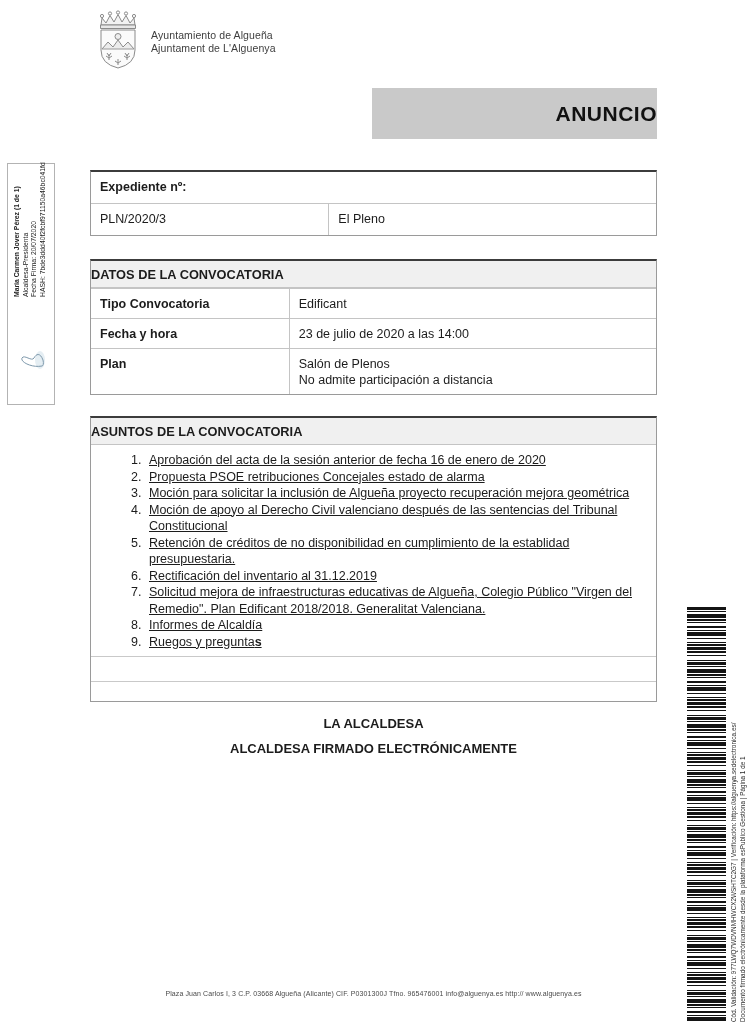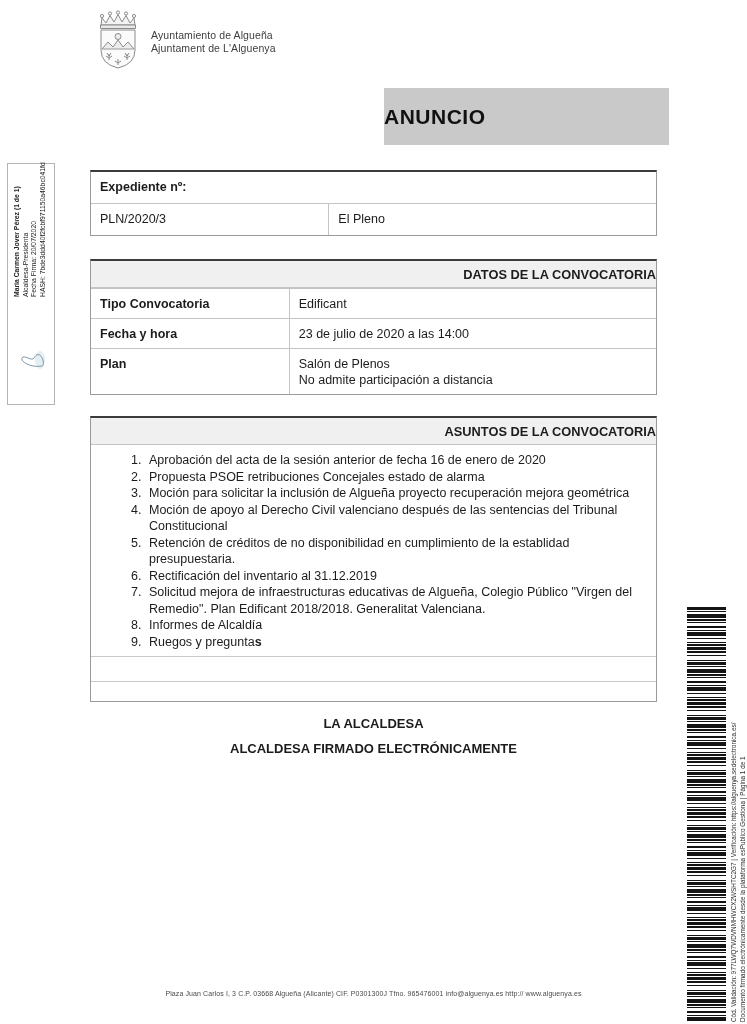--- a/index.html
+++ b/index.html
@@ -9,47 +9,47 @@
     margin:0 auto; overflow:hidden;
     font-family:"Liberation Sans", sans-serif; color:#1c1c1c;
   }
 
   
   .logo { position:absolute; left:92px; top:9px; display:flex; align-items:center; gap:7px; }
   .logo-text { font-size:10.5px; line-height:13.5px; color:#3e3e3e; letter-spacing:.1px; }
 
   
   .banner {
-    position:absolute; left:384px; top:88px; width:285px; height:57px;
-    display:flex; align-items:center; justify-content:flex-start;
+    position:absolute; left:372px; top:88px; width:285px; height:51px;
+    display:flex; align-items:center; justify-content:flex-end;
   }
   .banner-title { font-size:21px; font-weight:bold; letter-spacing:.5px; color:#111; }
 
   
   .content { position:absolute; left:90px; top:170px; width:567px; }
 
   .doc-table { border:1px solid #9a9a9a; border-top:2px solid #3c3c3c; background:#fff; }
   .trow { display:flex; border-top:1px solid #c4c4c4; }
   .trow:first-child { border-top:none; }
   .tcell { padding:7px 9px 6px 9px; font-size:12.5px; line-height:16px; }
   .tcell + .tcell { border-left:1px solid #c4c4c4; }
   .bold { font-weight:bold; }
 
   .t1 .tcell { height:31px; }
   .t1 .c1 { width:42%; } .t1 .c2 { width:58%; }
 
   .t2 { margin-top:23px; }
   .t2 .c1 { width:35%; } .t2 .c2 { width:65%; }
   .section-head {
-    background:#f0f0f0; text-align:right; font-weight:bold; font-size:12.8px;
+    background:#f0f0f0; text-align:left; font-weight:bold; font-size:12.8px;
     padding:6px 0 5px 0; border-bottom:1px solid #c4c4c4;
   }
 
   .t3 { margin-top:21px; }
-  .t3 .list-area { padding:7px 14px 6px 0; }
+  .t3 .list-area { padding:7px 14px 6px 0;text-decoration:underline; }
   .t3 ol { margin-left:54px; font-size:12.5px; line-height:16.5px; }
   .t3 li { padding-left:4px; margin:0; }
   .empty-row { border-top:1px solid #c9c9c9; }
   .empty-row.r1 { height:25px; }
   .empty-row.r2 { height:20px; }
 
   .sig-line1 { margin-top:14px; text-align:center; font-weight:bold; font-size:13px; }
   .sig-line2 { margin-top:10px; text-align:center; font-weight:bold; font-size:13px; }
 
   

